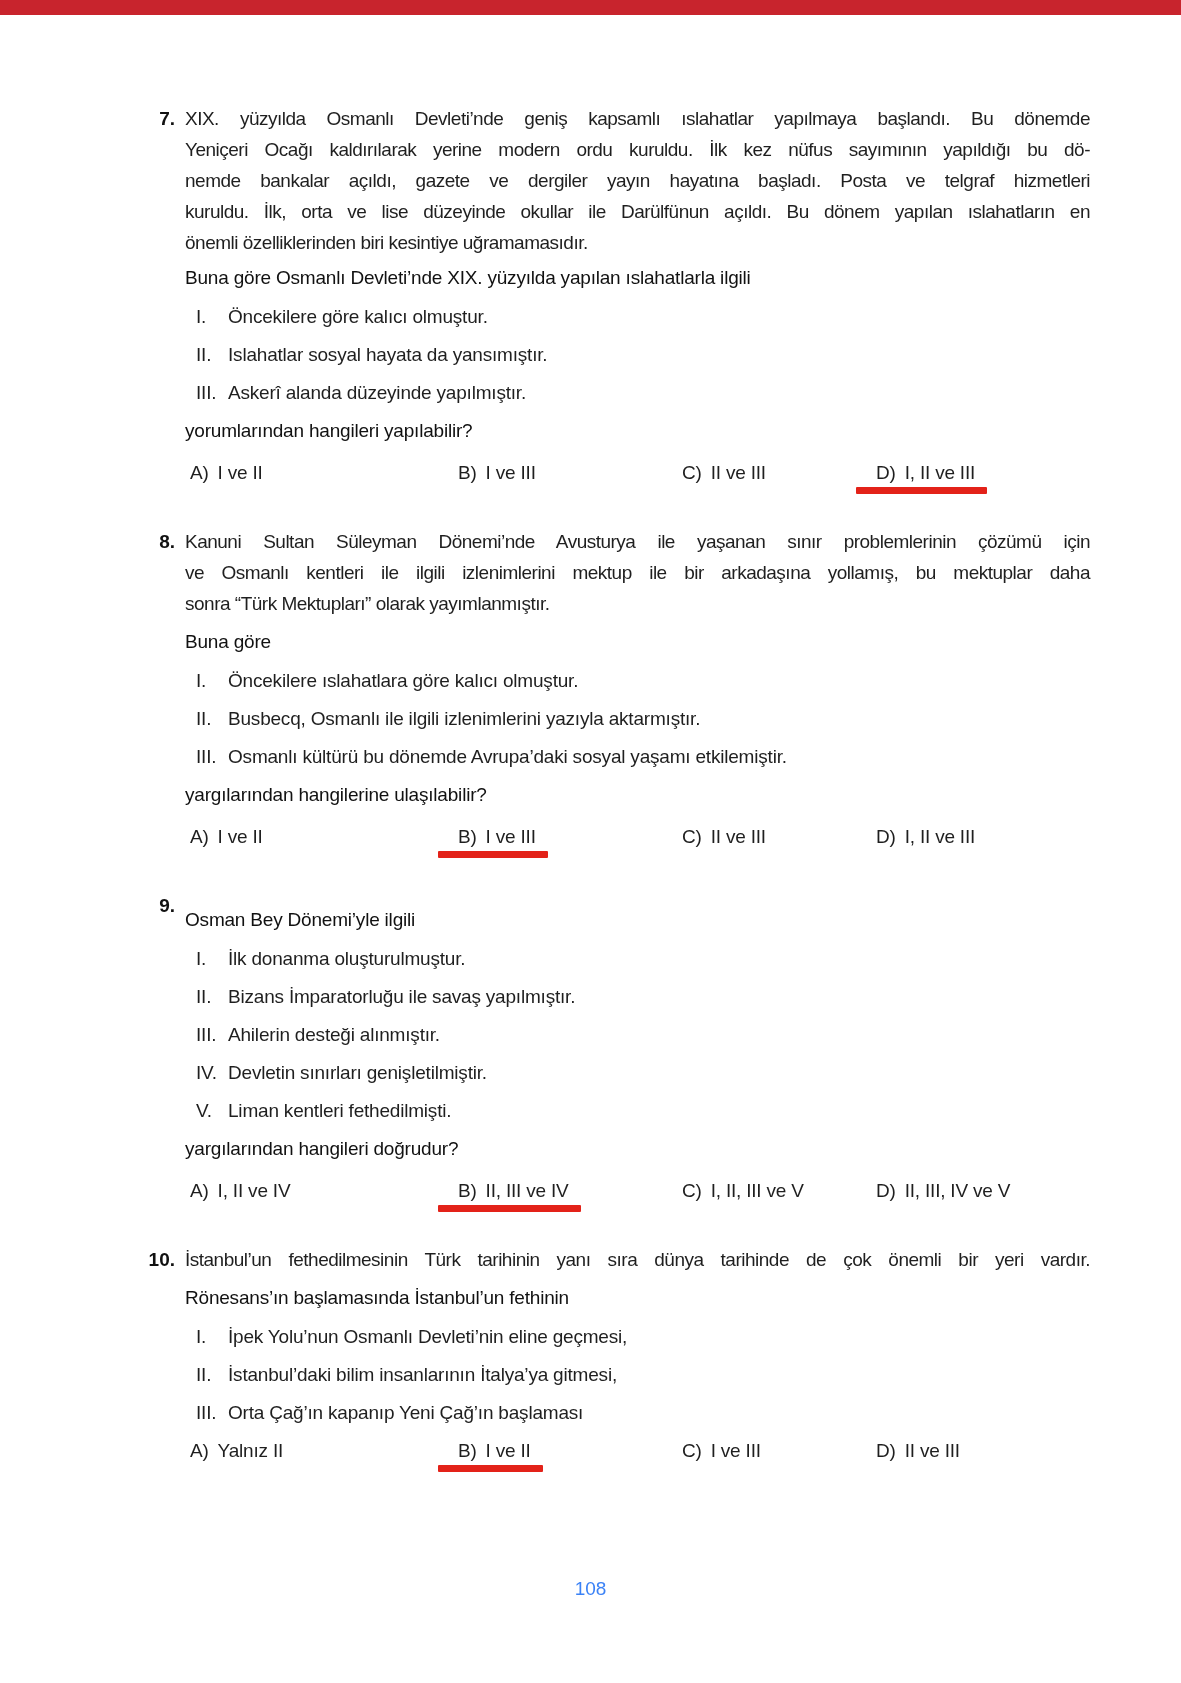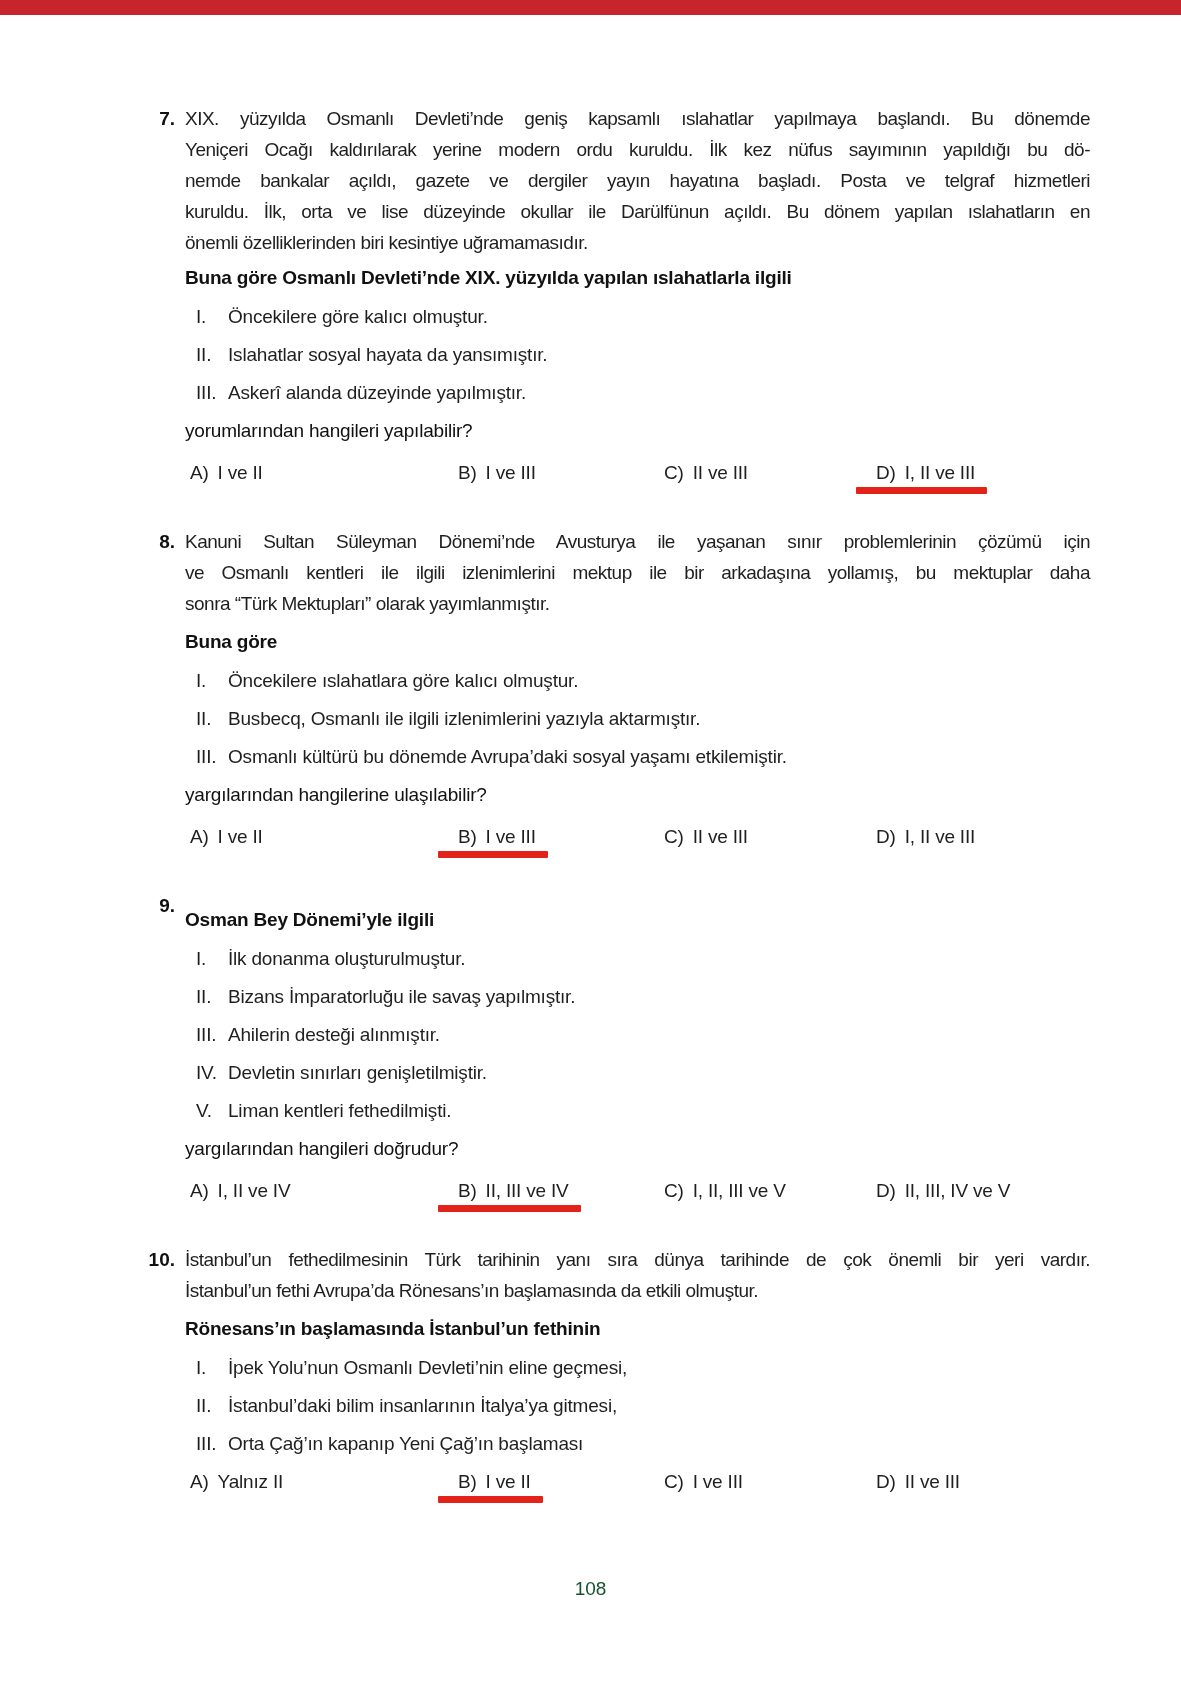--- a/index.html
+++ b/index.html
@@ -29,49 +29,49 @@
   }
   .q-body { flex:none; width:905px; }
   .q-paragraph .pline {
     line-height:31px;
     letter-spacing:-0.5px;
     text-align:justify;
     text-align-last:justify;
   }
   .q-paragraph .pline.last { text-align-last:left; }
   .lead-in {
-    font-weight:bold; color:#111;
+    font-weight:normal; color:#111;
     line-height:27px;
     margin:9px 0 13px 0;
     letter-spacing:-0.2px;
   }
   .lead-in.first { margin-top:16px; }
   .q7 .lead-in { margin-top:6px; }
   .item { display:flex; margin:0 0 12px 11px; line-height:26px; letter-spacing:-0.2px; }
   .item .numeral { flex:none; width:32px; }
   .stem {
     font-weight:normal; color:#111;
     line-height:26px;
     margin:12px 0 16px 0;
     letter-spacing:-0.2px;
   }
   .options { position:relative; height:30px; letter-spacing:-0.2px; }
   .option { position:absolute; top:0; white-space:nowrap; line-height:26px; }
   .option .o-label { margin-right:9px; }
-  .o-a { left:5px; } .o-b { left:273px; } .o-c { left:479px; } .o-d { left:676px;margin-left:15px; }
+  .o-a { left:5px; } .o-b { left:273px; } .o-c { left:497px; } .o-d { left:676px;margin-left:15px; }
   .o-underline {
     display:none;
     position:absolute; left:-20px; right:-12px; top:27px; height:7px;
     background:var(--underline-color,#e32219);
     border-radius:1px;
   }
   .option.correct .o-underline { display:block; }
   .pagenum {
     position:absolute; top:1578px; left:0; width:100%;
-    text-align:center; font-size:19px; color:#14532d;
+    text-align:center; font-size:19px; color:#3b82f6;
   }
 </style>
 </head>
 <body>
 
 <div class="page">
   <div class="topbar"></div>
 
   <div class="content">
 
@@ -171,21 +171,20 @@
           <span class="option o-d"><span class="o-label">D)</span><span class="o-text">II, III, IV ve V</span></span>
         </div>
       </div>
     </section>
 
     <section class="question q10">
       <div class="q-num">10.</div>
       <div class="q-body">
         <div class="q-paragraph">
             <div class="pline">İstanbul’un fethedilmesinin Türk tarihinin yanı sıra dünya tarihinde de çok önemli bir yeri vardır.</div>
-            <div class="pline last">İstanbul’un fethi Avrupa’da Rönesans’ın başlamasında da etkili olmuştur.</div>
           </div>
         <div class="lead-in">Rönesans’ın başlamasında İstanbul’un fethinin</div>
         <div class="item">
           <span class="numeral">I.</span>
           <span class="item-text">İpek Yolu’nun Osmanlı Devleti’nin eline geçmesi,</span>
         </div>
         <div class="item">
           <span class="numeral">II.</span>
           <span class="item-text">İstanbul’daki bilim insanlarının İtalya’ya gitmesi,</span>
         </div>

